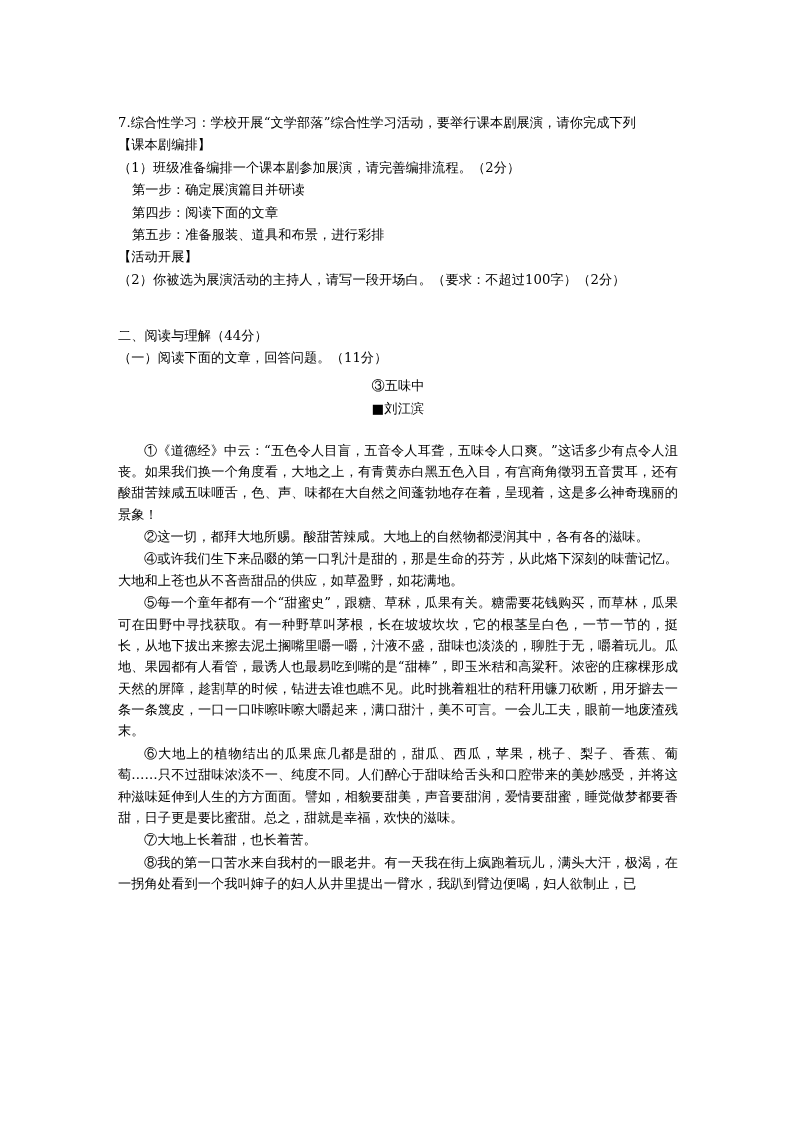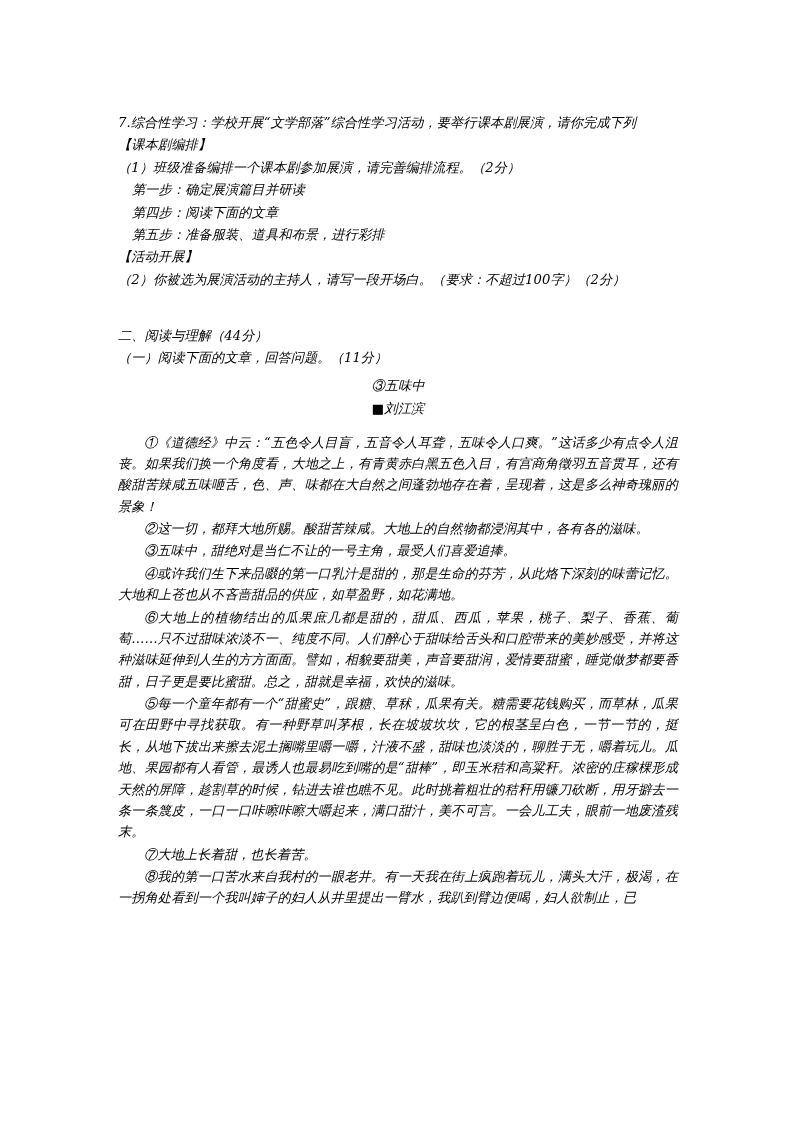--- a/index.html
+++ b/index.html
@@ -22,21 +22,20 @@
     height: 1122px;
     box-sizing: border-box;
     padding: 112px 118px 0 118px;
   }
   .doc {
     width: 560px;
     font-size: 13.2px;
     line-height: 1.62;
     letter-spacing: 0.1px;
     text-align: justify;
-    font-style: italic;
   }
   p {
     margin: 0 0 1px 0;
   }
   .q-head {
     text-indent: 0;
   }
   .indent1 {
     text-indent: 0;
   }
@@ -59,21 +58,21 @@
   }
   .section-title {
     text-indent: 0;
   }
   .art-title {
     text-align: center;
     margin: 6px 0 2px 0;
   }
   .art-author {
     text-align: center;
-    margin: 0 0 12px 0;
+    margin: 0 0 20px 0;
   }
   .body-p {
     text-indent: 26px;
   }
 </style>
 </head>
 <body>
 
 <div class="page">
   <div class="doc">
@@ -92,21 +91,20 @@
     <div class="spacer-lg"></div>
 
     <p class="section-title">二、阅读与理解（44分）</p>
     <p class="section-title">（一）阅读下面的文章，回答问题。（11分）</p>
 
     <p class="art-title">③五味中</p>
     <p class="art-author">■刘江滨</p>
 
     <p class="body-p">①《道德经》中云：“五色令人目盲，五音令人耳聋，五味令人口爽。”这话多少有点令人沮丧。如果我们换一个角度看，大地之上，有青黄赤白黑五色入目，有宫商角徵羽五音贯耳，还有酸甜苦辣咸五味咂舌，色、声、味都在大自然之间蓬勃地存在着，呈现着，这是多么神奇瑰丽的景象！</p>
     <p class="body-p">②这一切，都拜大地所赐。酸甜苦辣咸。大地上的自然物都浸润其中，各有各的滋味。</p>
-    <p class="body-p">③五味中，甜绝对是当仁不让的一号主角，最受人们喜爱追捧。</p>
     <p class="body-p">④或许我们生下来品啜的第一口乳汁是甜的，那是生命的芬芳，从此烙下深刻的味蕾记忆。大地和上苍也从不吝啬甜品的供应，如草盈野，如花满地。</p>
+    <p class="body-p">⑤每一个童年都有一个“甜蜜史”，跟糖、草秫，瓜果有关。糖需要花钱购买，而草林，瓜果可在田野中寻找获取。有一种野草叫茅根，长在坡坡坎坎，它的根茎呈白色，一节一节的，挺长，从地下拔出来擦去泥土搁嘴里嚼一嚼，汁液不盛，甜味也淡淡的，聊胜于无，嚼着玩儿。瓜地、果园都有人看管，最诱人也最易吃到嘴的是“甜棒”，即玉米秸和高粱秆。浓密的庄稼棵形成天然的屏障，趁割草的时候，钻进去谁也瞧不见。此时挑着粗壮的秸秆用镰刀砍断，用牙擗去一条一条篾皮，一口一口咔嚓咔嚓大嚼起来，满口甜汁，美不可言。一会儿工夫，眼前一地废渣残末。</p>
     <p class="body-p">⑥大地上的植物结出的瓜果庶几都是甜的，甜瓜、西瓜，苹果，桃子、梨子、香蕉、葡萄……只不过甜味浓淡不一、纯度不同。人们醉心于甜味给舌头和口腔带来的美妙感受，并将这种滋味延伸到人生的方方面面。譬如，相貌要甜美，声音要甜润，爱情要甜蜜，睡觉做梦都要香甜，日子更是要比蜜甜。总之，甜就是幸福，欢快的滋味。</p>
-    <p class="body-p">⑤每一个童年都有一个“甜蜜史”，跟糖、草秫，瓜果有关。糖需要花钱购买，而草林，瓜果可在田野中寻找获取。有一种野草叫茅根，长在坡坡坎坎，它的根茎呈白色，一节一节的，挺长，从地下拔出来擦去泥土搁嘴里嚼一嚼，汁液不盛，甜味也淡淡的，聊胜于无，嚼着玩儿。瓜地、果园都有人看管，最诱人也最易吃到嘴的是“甜棒”，即玉米秸和高粱秆。浓密的庄稼棵形成天然的屏障，趁割草的时候，钻进去谁也瞧不见。此时挑着粗壮的秸秆用镰刀砍断，用牙擗去一条一条篾皮，一口一口咔嚓咔嚓大嚼起来，满口甜汁，美不可言。一会儿工夫，眼前一地废渣残末。</p>
     <p class="body-p">⑦大地上长着甜，也长着苦。</p>
     <p class="body-p">⑧我的第一口苦水来自我村的一眼老井。有一天我在街上疯跑着玩儿，满头大汗，极渴，在一拐角处看到一个我叫婶子的妇人从井里提出一臂水，我趴到臂边便喝，妇人欲制止，已</p>
 
   </div>
 </div>
 
 </body></html>

